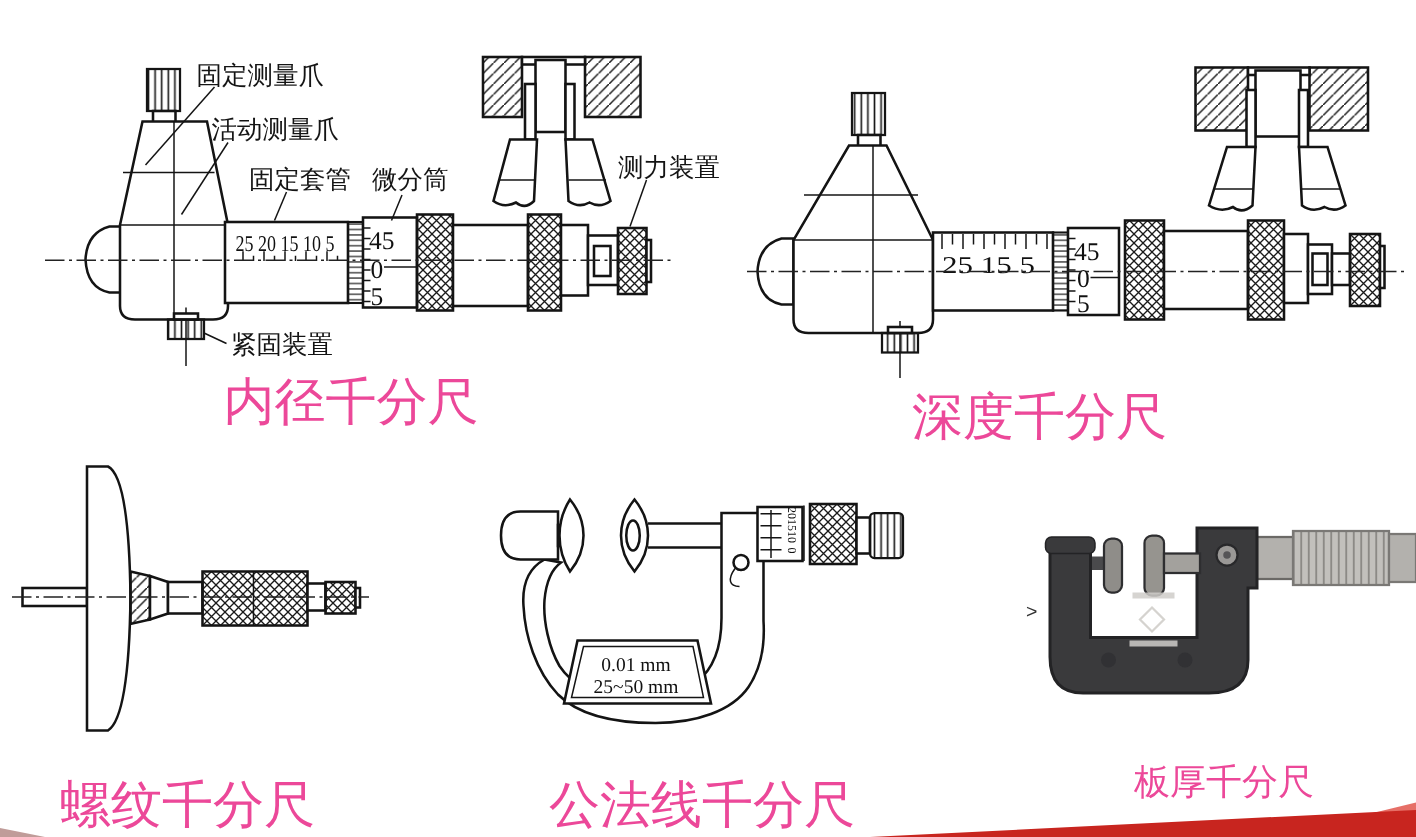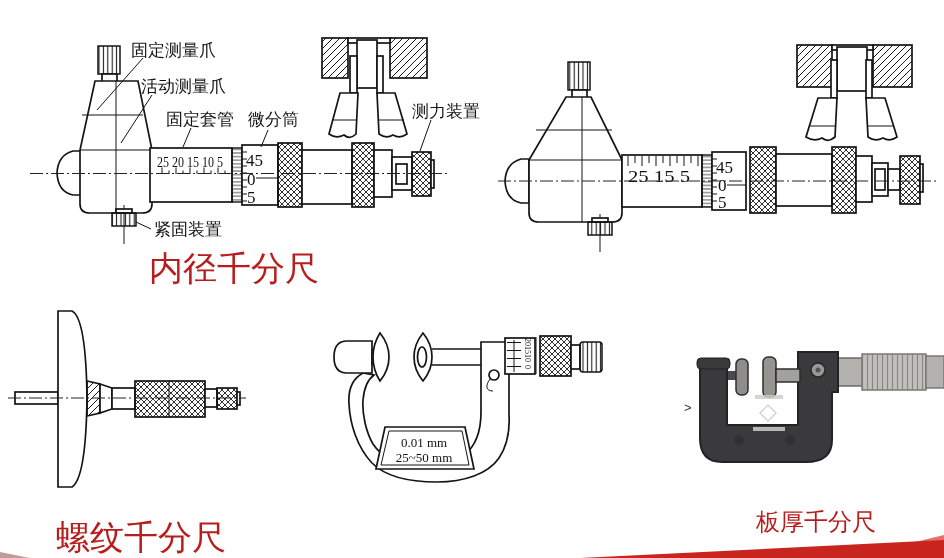--- a/index.html
+++ b/index.html
@@ -1,19 +1,19 @@
 <!DOCTYPE html>
 <html><head>
 <meta charset="utf-8">
 <style>
   html,body{margin:0;padding:0;}
   .page{position:relative;width:944px;height:558px;background:#ffffff;overflow:hidden;
         font-family:"Liberation Sans",sans-serif;}
   .fig{position:absolute;}
-  .caption{position:absolute;color:#b91c1c;white-space:nowrap;line-height:1;}
+  .caption{position:absolute;color:#ec4899;white-space:nowrap;line-height:1;}
   .cap-lg{font-size:34px;}
   svg{display:block;}
   svg .ol{fill:#ffffff;stroke:#141414;stroke-width:1.7;}
   svg .oln{fill:none;stroke:#141414;stroke-width:1.7;}
   svg .thin{fill:none;stroke:#141414;stroke-width:1;}
   svg .hatch{fill:url(#dh);stroke:#141414;stroke-width:1.7;}
   svg .knurl{fill:url(#xh);stroke:#141414;stroke-width:1.7;}
   svg .vknurl{fill:url(#vs);stroke:#141414;stroke-width:1.5;}
   svg .grad{fill:url(#fh);stroke:#141414;stroke-width:1.4;}
   svg .axis{fill:none;stroke:#222222;stroke-width:1;stroke-dasharray:13 3 2 3;}
@@ -165,37 +165,38 @@
       <rect class="ol" x="856" y="156" width="16" height="46"></rect>
       <rect class="ol" x="872" y="163" width="16" height="33"></rect>
       <rect class="ol" x="875" y="169" width="10" height="21"></rect>
       <rect class="ol" x="888" y="169" width="12" height="21"></rect>
       <rect class="knurl" x="900" y="156" width="20" height="48"></rect>
       <rect class="ol" x="920" y="164" width="3" height="28"></rect>
     </g>
 
     <line class="axis" x1="498" y1="181" x2="938" y2="181"></line>
   </svg>
+  <div class="caption cap-lg" style="left:608px;top:261px">深度千分尺</div>
 
   <svg class="fig" style="left:0;top:300px" width="260" height="200" viewBox="0 300 260 200">
     <g>
       <rect class="ol" x="15" y="392" width="43" height="12"></rect>
       <path class="ol" d="M58,311 L72,311 Q86,318 87,398 Q86,478 72,487 L58,487 Z"></path>
       <path class="hatch" d="M87,381 L100,384 L100,413 L87,416 Z"></path>
       <path class="ol" d="M100,384 L112,388 L112,409 L100,413 Z"></path>
       <rect class="ol" x="112" y="388" width="23" height="21"></rect>
       <rect class="knurl" x="135" y="381" width="70" height="36"></rect>
       <line class="thin" x1="169" y1="381" x2="169" y2="417"></line>
       <rect class="ol" x="205" y="389" width="12" height="18"></rect>
       <rect class="knurl" x="217" y="388" width="20" height="21"></rect>
       <rect class="ol" x="237" y="392" width="3" height="13"></rect>
     </g>
     <line class="axis" x1="8" y1="398" x2="246" y2="398"></line>
   </svg>
-  <div class="caption cap-lg" style="left:56px;top:520px">螺纹千分尺</div>
+  <div class="caption cap-lg" style="left:40px;top:520px">螺纹千分尺</div>
 
   <svg class="fig" style="left:320px;top:305px" width="300" height="200" viewBox="320 305 300 200">
     <g>
       <path class="ol" d="M363,373 C352,379 348,390 349,404 C350,424 357,447 372,463 C386,477 410,482 437,482 C464,482 488,474 499,458 C507,446 510,430 509,414 L509,342 L481,342 L481,412 C481,430 476,446 464,455 C452,463 430,465 412,464 C394,463 381,456 373,444 C366,432 362,414 363,400 C364,389 367,380 374,375 Z"></path>
       <path class="ol" d="M347,341 L372,341 L372,373 L347,373 Q334,373 334,357 Q334,341 347,341 Z"></path>
       <rect class="ol" x="372" y="350" width="6" height="14"></rect>
       <path class="ol" d="M380,333 Q389,344 389,357 Q389,370 380,381 Q373,370 373,357 Q373,344 380,333 Z"></path>
       <path class="ol" d="M423,333 Q432,344 432,357 Q432,370 423,381 Q414,370 414,357 Q414,344 423,333 Z"></path>
       <ellipse class="oln" cx="422" cy="357" rx="4.5" ry="10"></ellipse>
       <line class="oln" x1="432" y1="349" x2="481" y2="349"></line>
@@ -214,20 +215,21 @@
       <text class="num" font-size="8" text-anchor="middle" x="525" y="358" transform="rotate(90 525 358)">10</text>
       <text class="num" font-size="8" text-anchor="middle" x="525" y="367" transform="rotate(90 525 367)">0</text>
       <line class="thin" x1="536" y1="337" x2="536" y2="374"></line>
       <rect class="knurl" x="540" y="336" width="31" height="40"></rect>
       <rect class="ol" x="571" y="345" width="9" height="24"></rect>
       <rect class="vknurl" x="580" y="342" width="22" height="30" rx="3"></rect>
       <circle class="oln" cx="494" cy="375" r="5"></circle>
       <path class="thin" d="M490,379 C485,386 486,391 493,391"></path>
     </g>
   </svg>
+  <div class="caption cap-lg" style="left:366px;top:520px">公法线千分尺</div>
 
   <svg class="fig" style="left:680px;top:340px" width="264" height="135" viewBox="680 340 264 135">
     <g>
       <text x="684" y="412" font-size="13" fill="#333333">&gt;</text>
 
       <rect x="838" y="358" width="106" height="28" fill="#b3b1ad" stroke="#6b6966" stroke-width="1.5"></rect>
       <rect x="862" y="354" width="64" height="36" fill="url(#vsd)" stroke="#7a7875" stroke-width="1.5"></rect>
       <rect x="926" y="356" width="18" height="32" fill="#b3b1ad" stroke="#7a7875" stroke-width="1.5"></rect>
 
       <path d="M700,362 L727,362 L727,425 L798,425 L798,352 L838,352 L838,392 L832,392 L832,440 Q832,462 806,462 L722,462 Q700,462 700,438 Z" fill="#3a3a3c" stroke="#232325" stroke-width="2"></path>

